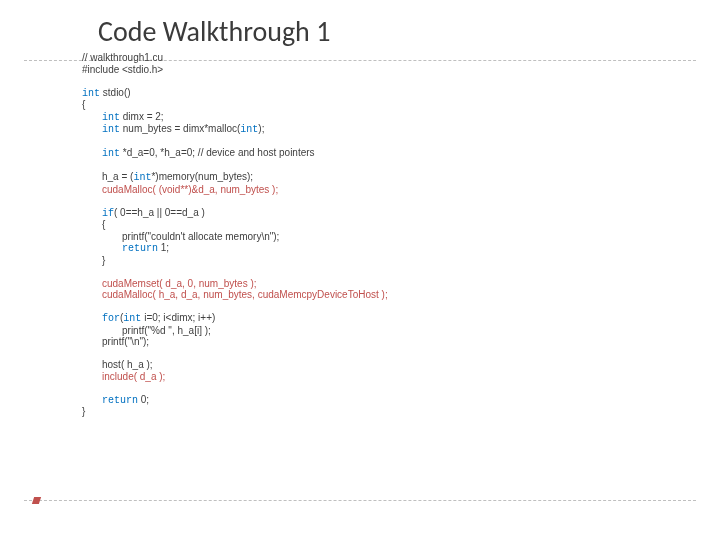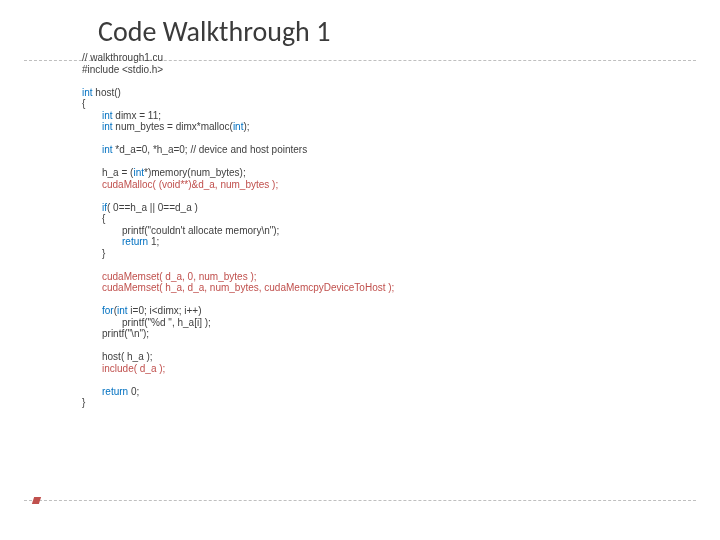--- a/index.html
+++ b/index.html
@@ -47,53 +47,53 @@
   .code {
     position: absolute;
     top: 52px;
     left: 82px;
     font-family: Tahoma, Verdana, Arial, sans-serif;
     font-size: 10px;
     line-height: 1.15;
     color: #404040;
     white-space: pre;
   }
-  .code .kw { color: #0070c0; }
+  .code .kw { color: #0070c0; font-family: Liberation Mono, monospace; }
   .code .red { color: #c0504d; text-align: right; }
   .ind1 { margin-left: 20px; display: inline-block; }
   .ind2 { margin-left: 40px; display: inline-block; }
 </style>
 </head>
 <body>
 
 <div class="slide">
   <div class="title">Code Walkthrough 1</div>
   <div class="hr-top"></div>
 
   <div class="code"><span>// walkthrough1.cu</span>
 <span>#include &lt;stdio.h&gt;</span>
 
-<span class="kw">int</span><span> host()</span>
+<span class="kw">int</span><span> stdio()</span>
 <span>{</span>
-<span class="ind1"><span class="kw">int</span><span> dimx = 11;</span></span>
+<span class="ind1"><span class="kw">int</span><span> dimx = 2;</span></span>
 <span class="ind1"><span class="kw">int</span><span> num_bytes = dimx*malloc(</span><span class="kw">int</span><span>);</span></span>
 
 <span class="ind1"><span class="kw">int</span><span> *d_a=0, *h_a=0; // device and host pointers</span></span>
 
 <span class="ind1"><span>h_a = (</span><span class="kw">int</span><span>*)memory(num_bytes);</span></span>
 <span class="ind1 red"><span>cudaMalloc( (</span><span>void</span><span>**)&amp;d_a, num_bytes );</span></span>
 
 <span class="ind1"><span class="kw">if</span><span>( 0==h_a || 0==d_a )</span></span>
 <span class="ind1">{</span>
 <span class="ind2">printf("couldn't allocate memory\n");</span>
 <span class="ind2"><span class="kw">return</span><span> 1;</span></span>
 <span class="ind1">}</span>
 
 <span class="ind1 red">cudaMemset( d_a, 0, num_bytes );</span>
-<span class="ind1 red">cudaMemset( h_a, d_a, num_bytes, cudaMemcpyDeviceToHost );</span>
+<span class="ind1 red">cudaMalloc( h_a, d_a, num_bytes, cudaMemcpyDeviceToHost );</span>
 
 <span class="ind1"><span class="kw">for</span><span>(</span><span class="kw">int</span><span> i=0; i&lt;dimx; i++)</span></span>
 <span class="ind2">printf("%d ", h_a[i] );</span>
 <span class="ind1">printf("\n");</span>
 
 <span class="ind1">host( h_a );</span>
 <span class="ind1 red">include( d_a );</span>
 
 <span class="ind1"><span class="kw">return</span><span> 0;</span></span>
 <span>}</span></div>

